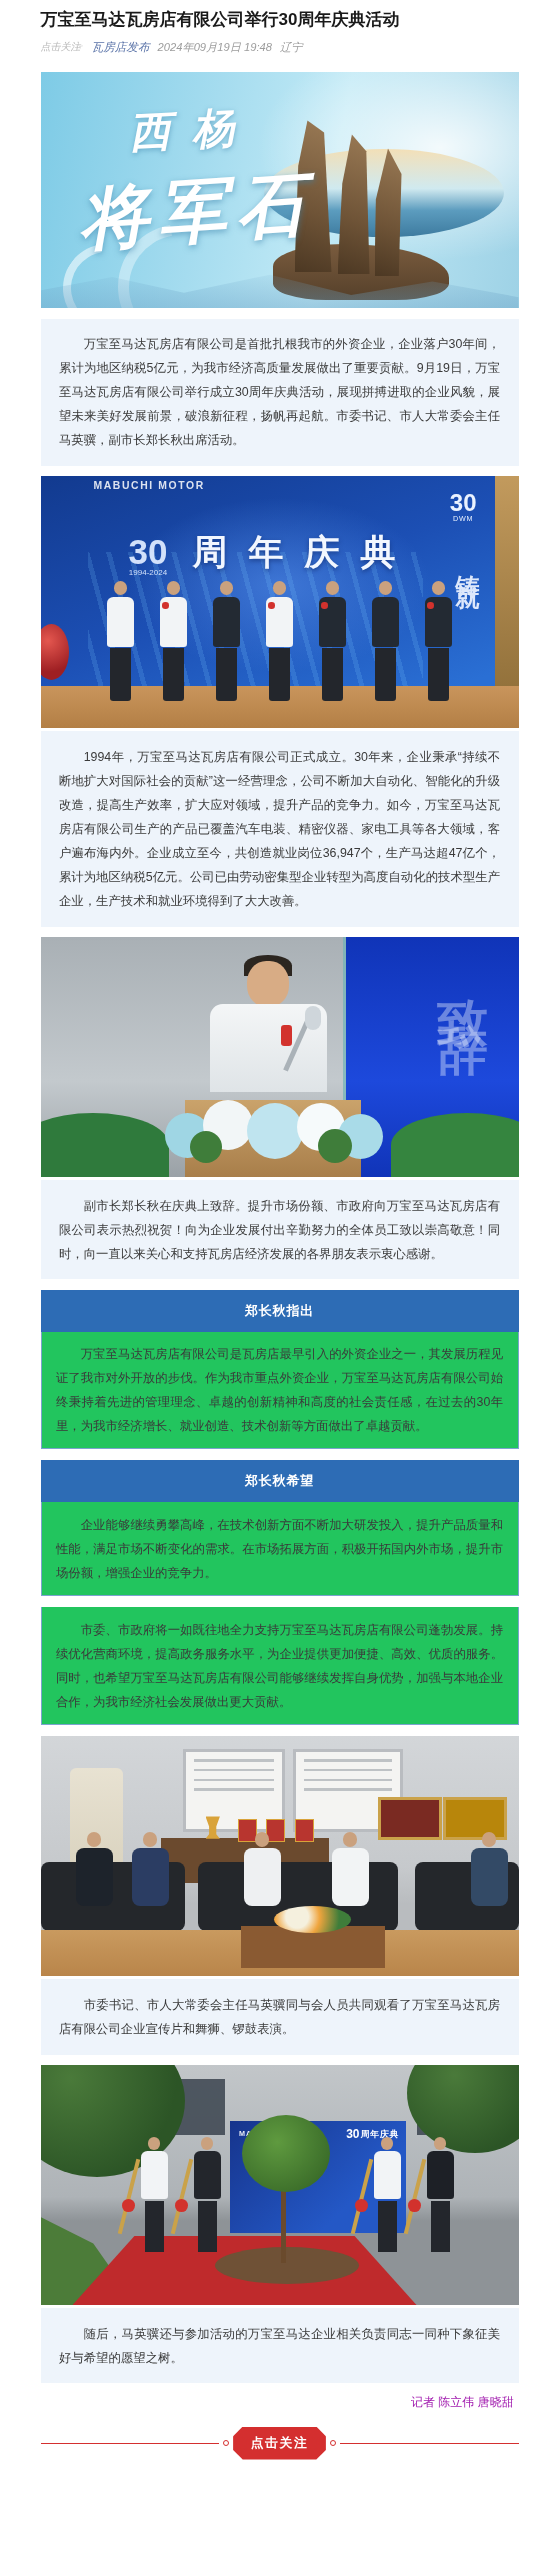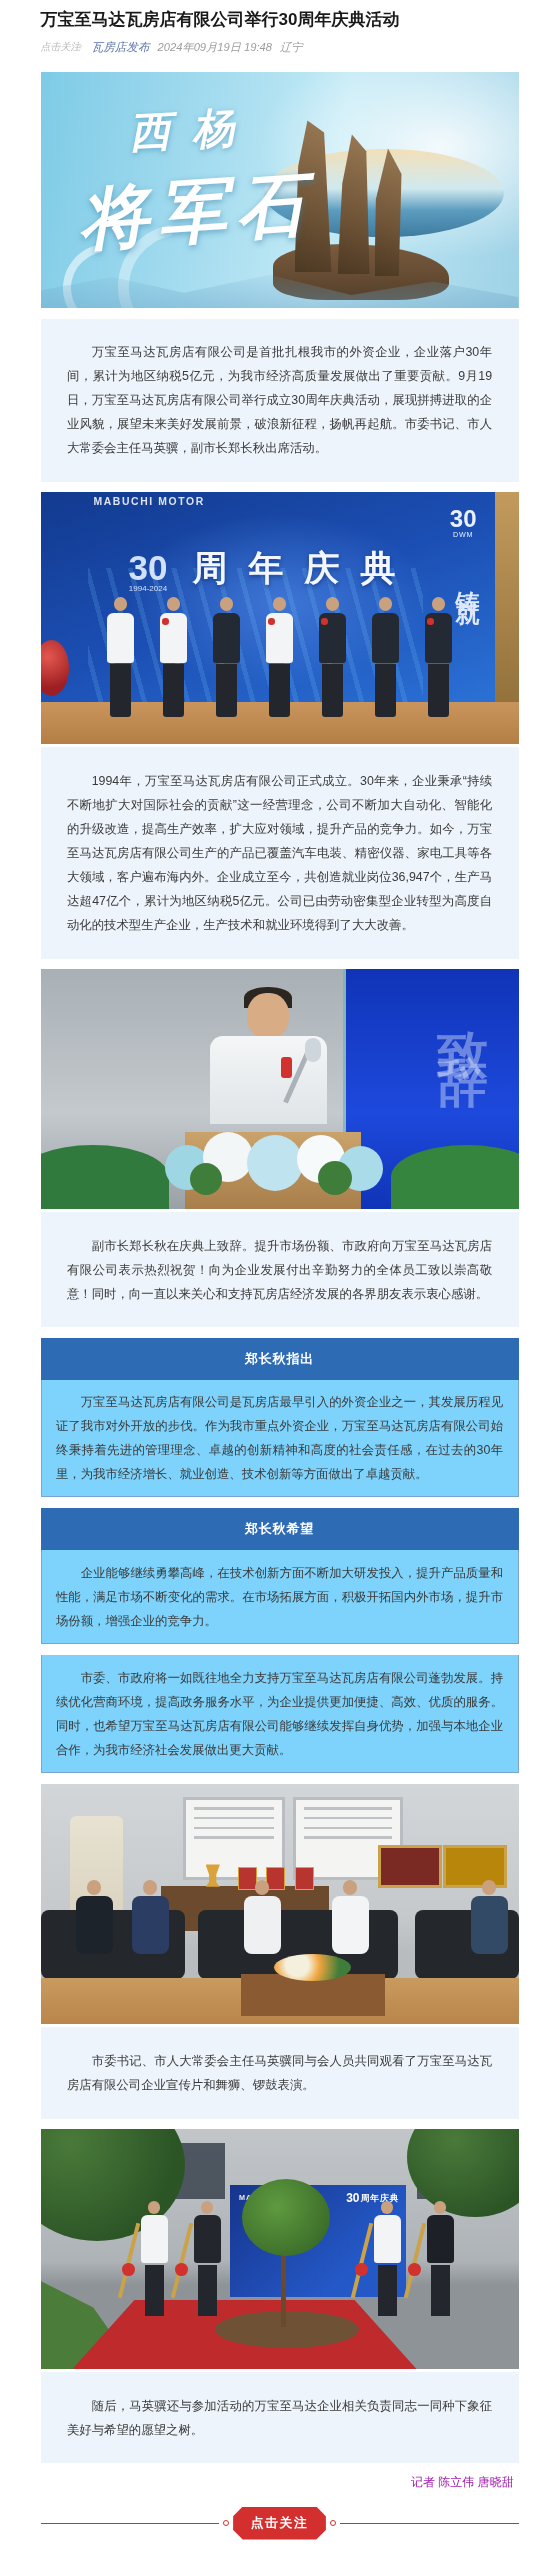--- a/index.html
+++ b/index.html
@@ -34,26 +34,26 @@
         clip-path:polygon(0 60%,15% 30%,30% 65%,48% 25%,65% 70%,82% 40%,100% 75%,100% 100%,0 100%);}
   .hero .t1{position:absolute;left:88px;top:30px;font-family:"DejaVu Serif",serif;font-style:italic;
         font-weight:700;font-size:42px;color:#ffffff;letter-spacing:21px;transform:rotate(-3deg);
         text-shadow:0 1.6px 4.8px rgba(60,130,170,.55);}
   .hero .t2{position:absolute;left:38px;top:94px;font-family:"DejaVu Serif",serif;font-style:italic;
         font-weight:700;font-size:69px;color:#ffffff;letter-spacing:9.6px;transform:rotate(-4deg);
         text-shadow:0 2.4px 6.4px rgba(60,130,170,.6);}
   
   .box{background:#eef4fb;padding:9.6px 14.4px;font-size:12.4px;line-height:24px;color:#3a3a3a;
        text-align:justify;margin-bottom:10.4px;}
-  .box p{margin:12px;text-indent:2em;}
+  .box p{margin:4px;text-indent:2em;}
   
   .sec{margin-bottom:11.2px;}
   .sec-band{background:#2d6cb5;color:#ffffff;font-weight:700;font-size:13px;text-align:center;
        padding:12px 0;letter-spacing:0.8px;}
-  .sec-box{border:0.8px solid #7ba3cf;border-top:none;background:#7dd3fc;padding:10.4px 14.4px;
+  .sec-box{border:0.8px solid #7ba3cf;border-top:none;background:#22c55e;padding:10.4px 14.4px;
        font-size:12.4px;line-height:24px;color:#3a3a3a;text-align:justify;}
   .sec-box p{margin:0;text-indent:2em;}
   
   .photo{position:relative;overflow:hidden;margin-bottom:3px;}
   .ph1{height:252px;background:linear-gradient(160deg,#123a8f 0%,#1c4fb4 45%,#2a6fd4 85%);}
   .ph1 .beam{position:absolute;left:10%;top:30%;width:70%;height:70%;
         background:repeating-linear-gradient(75deg,rgba(120,200,255,.18) 0 4.8px,rgba(0,0,0,0) 4.8px 21px);}
   .ph1 .glow{position:absolute;left:18%;top:8%;width:64%;height:70%;border-radius:50%;
         background:radial-gradient(ellipse,rgba(90,150,240,.55),rgba(0,0,0,0) 70%);}
   .ph1 .gold{position:absolute;right:0;top:0;width:24px;height:100%;

